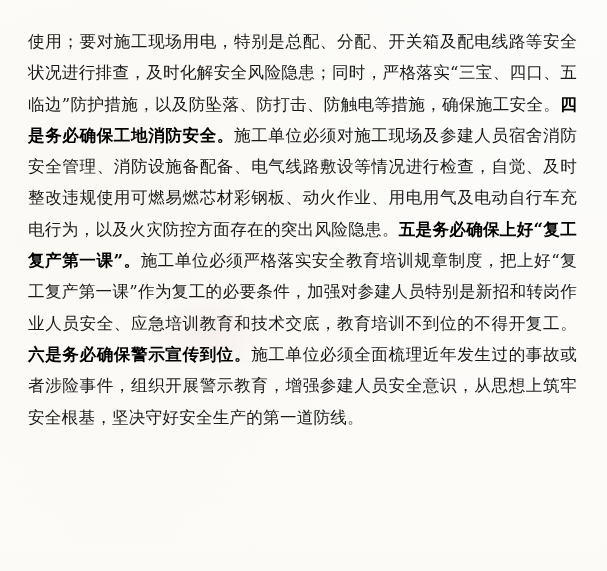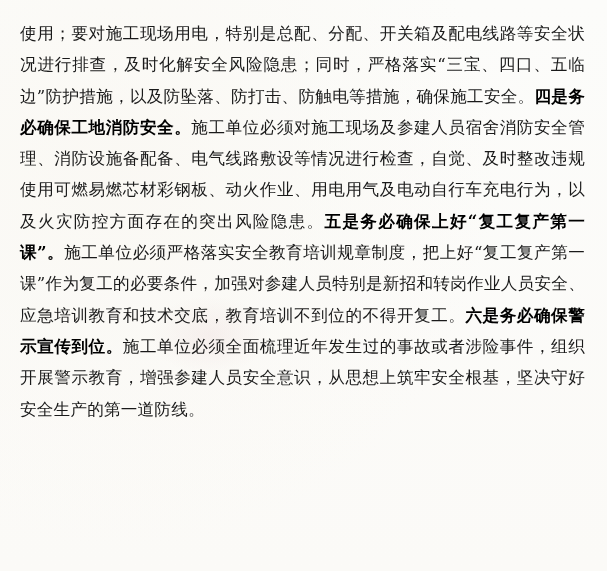--- a/index.html
+++ b/index.html
@@ -33,21 +33,21 @@
     background: radial-gradient(ellipse at center, rgba(200,140,150,0.10), rgba(200,140,150,0) 70%);
     pointer-events: none;
   }
   .doc-body {
     position: relative;
     z-index: 2;
     padding: 8px 14px 0 12px;
     box-sizing: border-box;
   }
   .para {
-    margin: 8px;
+    margin: 16px;
     font-size: 16.6px;
     line-height: 31.3px;
     color: #1a1a1a;
     text-align: justify;
     text-justify: inter-ideograph;
     letter-spacing: 0.2px;
     text-indent: 0;
   }
   .para .b {
     font-weight: bold;

